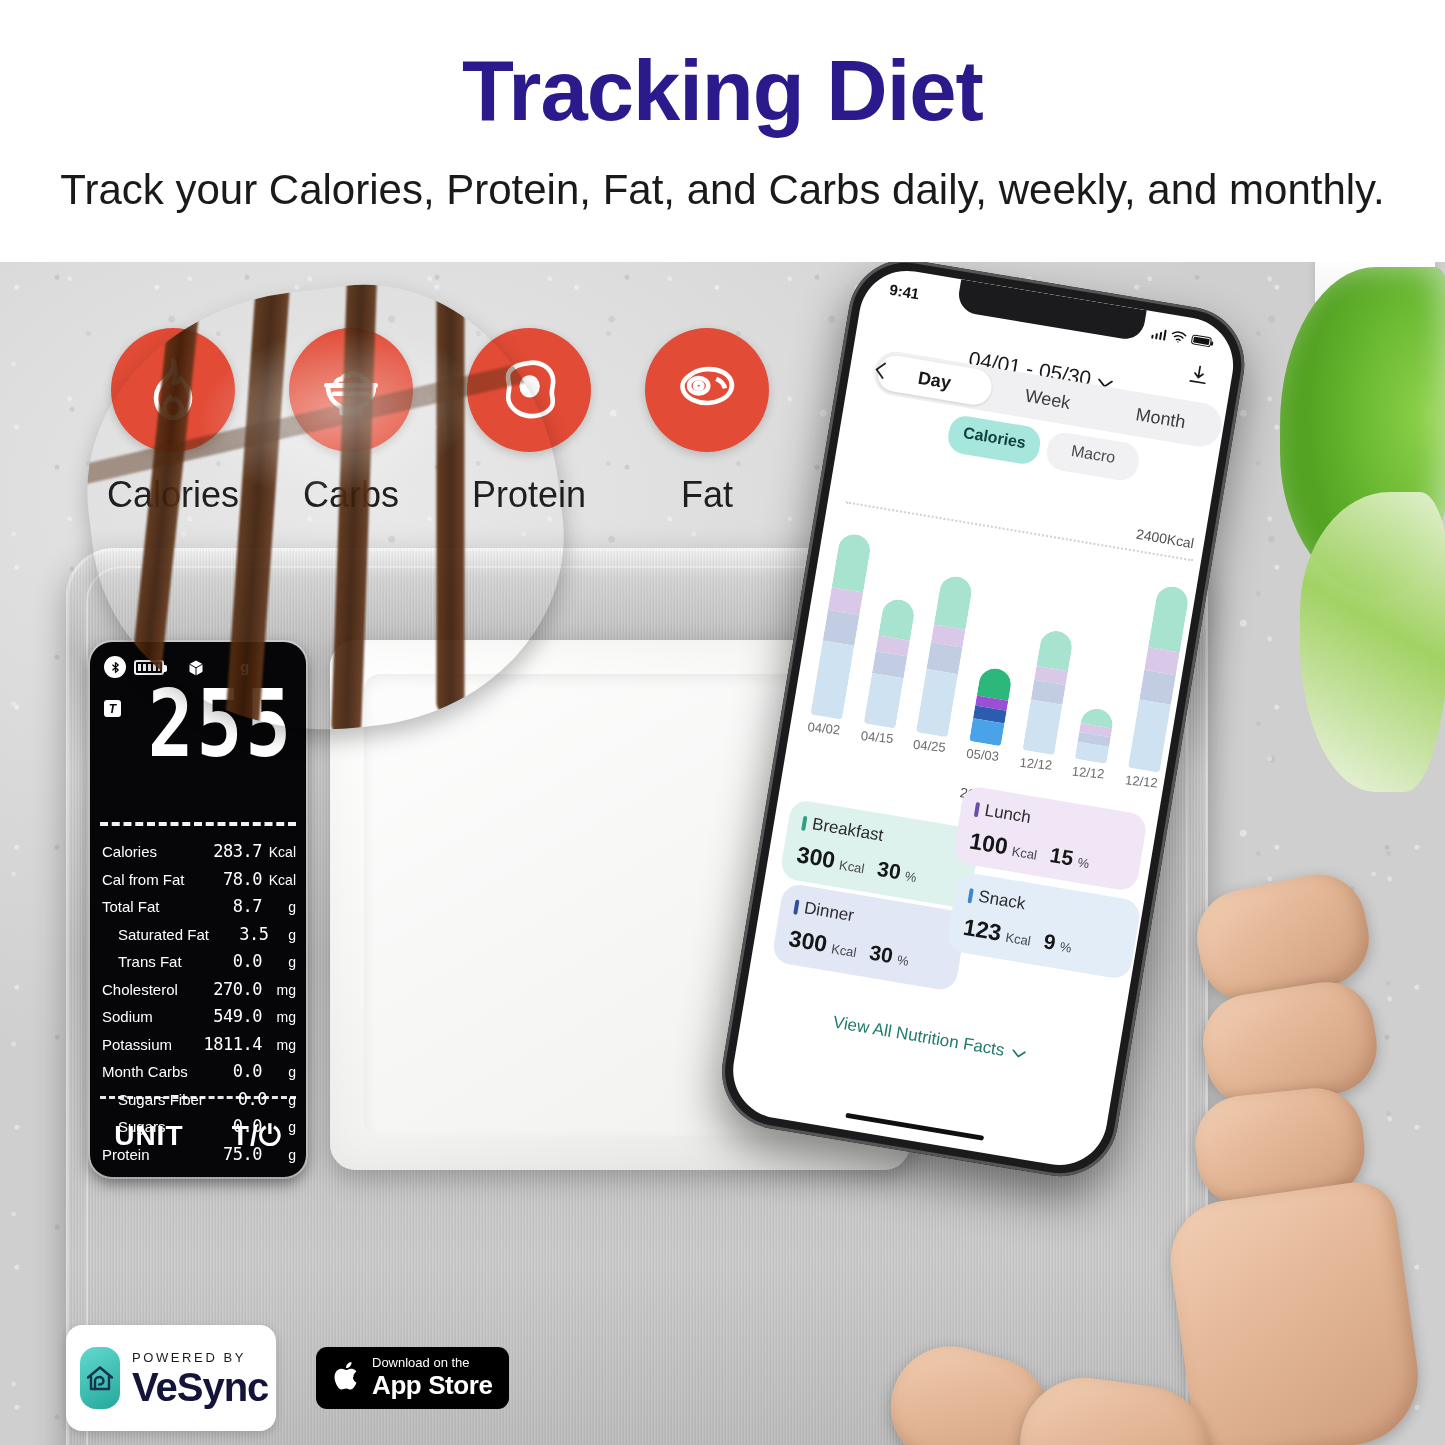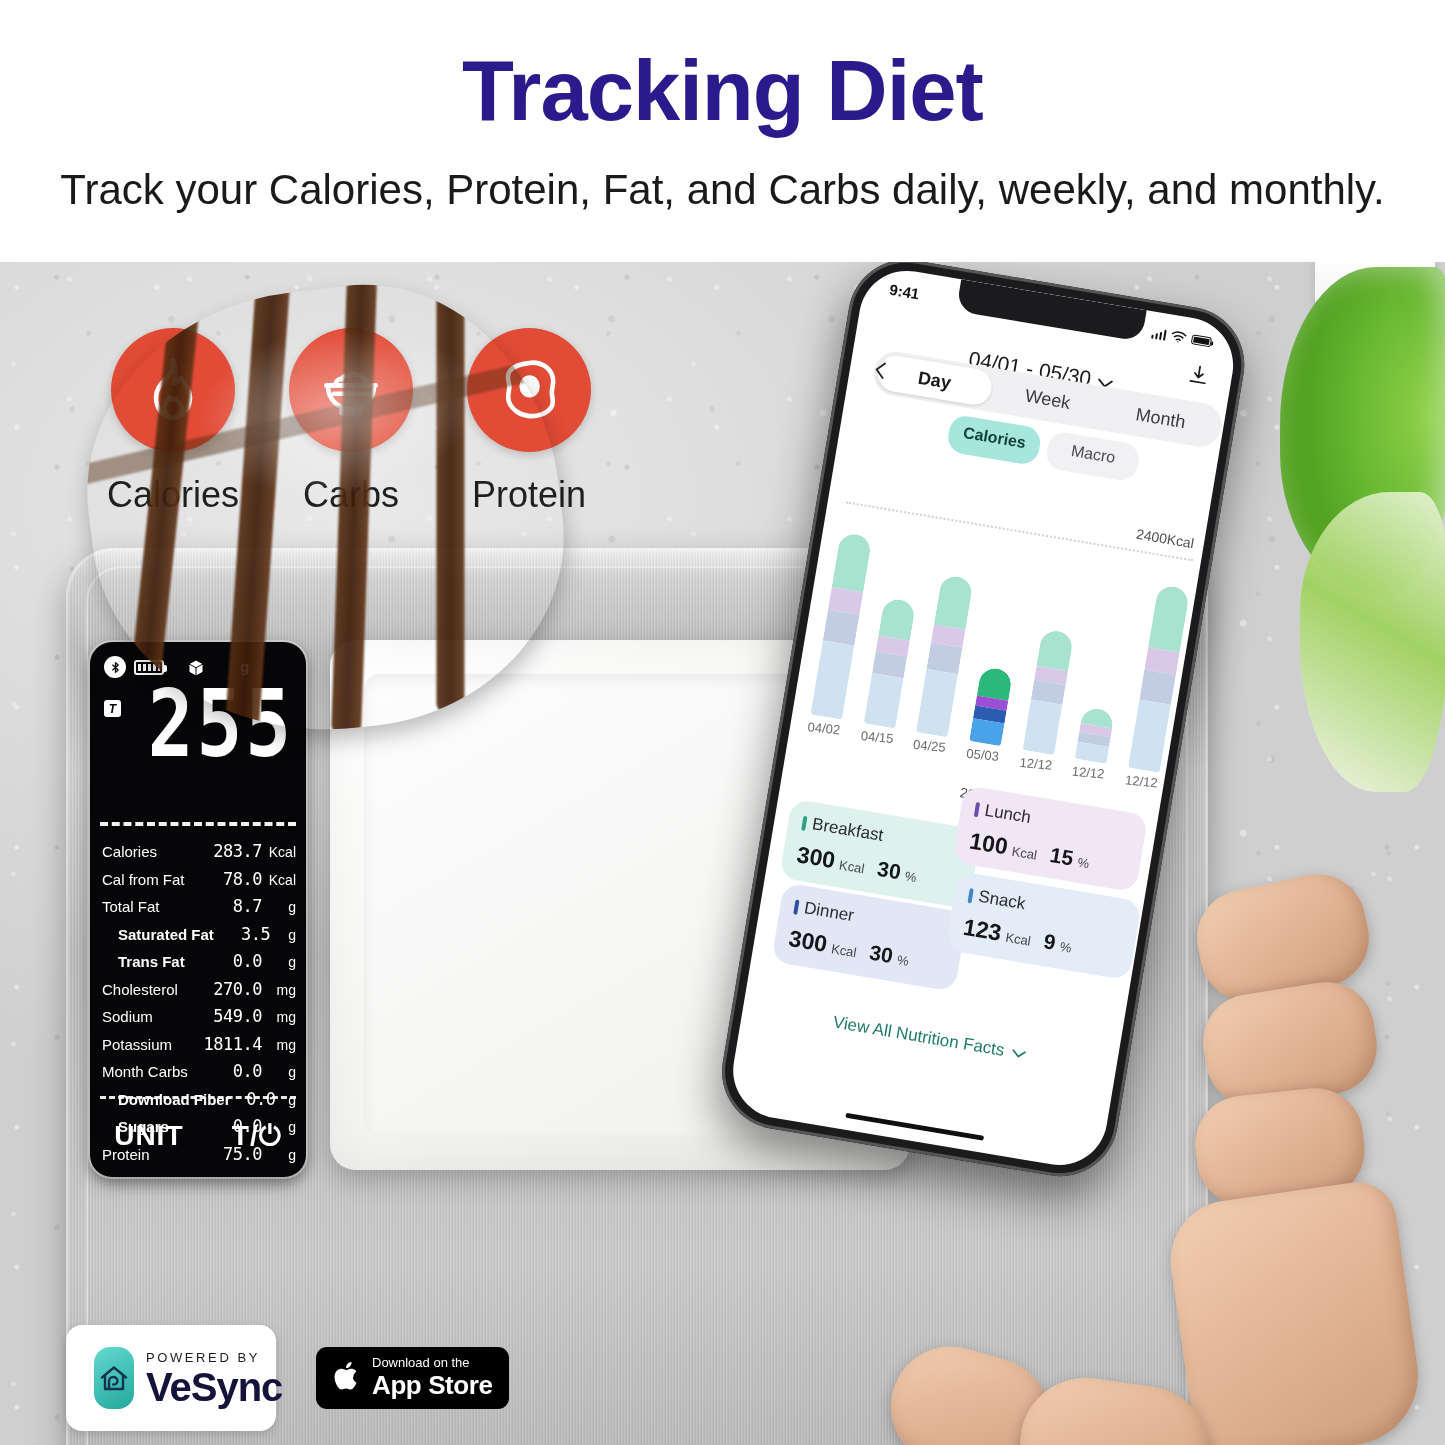--- a/index.html
+++ b/index.html
@@ -144,21 +144,21 @@
   #lcd-divider{
     position:absolute; left:10px; right:10px; top:180px; height:0;
     border-top:4px dashed #ffffff; opacity:.95;
   }
   #nutri-list{ position:absolute; left:12px; right:10px; top:196px; }
   .nrow{
     display:flex; align-items:baseline; height:27.5px;
     font-size:15px; line-height:27.5px;
   }
   .nrow .nm{ flex:1; white-space:nowrap; font-weight:500; }
-  .nrow .nm.ind{ padding-left:16px;font-weight:bold; }
+  .nrow .nm.ind{ padding-left:16px; }
   .nrow .nv{
     width:74px; text-align:right; font-family:"DejaVu Sans Mono", monospace;
     font-size:17px; letter-spacing:-.5px;
   }
   .nrow .nu{ width:34px; text-align:right; font-size:14px; }
   #lcd-footdiv{
     position:absolute; left:10px; right:10px; bottom:78px; height:0;
     border-top:3px dashed #ffffff; opacity:.9;
   }
   #lcd-buttons{
@@ -350,21 +350,21 @@
   #f2{ left:1204px; top:726px; width:172px; height:112px; border-radius:48px; transform:rotate(-9deg); z-index:9; }
   #f3{ left:1196px; top:830px; width:168px; height:110px; border-radius:48px; transform:rotate(-6deg); z-index:9; }
   #palm{ left:1180px; top:930px; width:230px; height:260px; border-radius:60px 40px 70px 50px; transform:rotate(-8deg); z-index:9; }
   #f-bot1{ left:890px; top:1090px; width:160px; height:120px; border-radius:60px; transform:rotate(16deg); z-index:9; }
   #f-bot2{ left:1020px; top:1120px; width:190px; height:130px; border-radius:66px; transform:rotate(8deg); z-index:9; }
 
   
   #footer{ position:absolute; left:66px; bottom:14px; display:flex; align-items:center; gap:40px; z-index:12; }
   #vesync-badge{
     width:210px; height:106px; background:#fff; border-radius:16px;
-    display:flex; align-items:center; gap:12px; padding:0 28px;
+    display:flex; align-items:center; gap:12px; padding:0 14px;
     box-shadow:0 3px 10px rgba(0,0,0,.16);
   }
   #vesync-app-ico{
     width:62px; height:62px; border-radius:16px;
     background:linear-gradient(150deg,#63d9cf,#23a89b);
     display:flex; align-items:center; justify-content:center;
   }
   #vesync-text{ display:flex; flex-direction:column; }
   #powered-by{ font-size:13px; letter-spacing:2.6px; color:#1c1c1c; font-weight:500; }
   #vesync-word{ font-size:40px; font-weight:bold; color:#14133a; line-height:1; margin-top:2px; letter-spacing:-1px; }
@@ -418,20 +418,31 @@
     <div class="icon-cell">
       <div class="icon-circle" style="background: rgb(226, 75, 54);">
         <svg viewBox="0 0 24 24" fill="none" stroke="#ffffff" stroke-width="1.5" stroke-linejoin="round">
           <path d="M12.4 3.2c3.2-.5 6.3 1.4 7.2 4.3.7 2.2-.2 3.6-.2 5.3 0 1.9 1 3.3-.3 5-1.5 2-4.7 3-7.4 2.6-2.9-.4-5.4-2.2-6.2-4.6-.7-2 .2-3.3.1-5-.1-1.9-1.1-3.4.2-5 1.2-1.5 3.9-2.3 6.6-2.6z"></path>
           <ellipse cx="12.2" cy="10.8" rx="3.3" ry="3.6" fill="#ffffff" stroke="none"></ellipse>
         </svg>
       </div>
       <div class="icon-label">Protein</div>
     </div>
 
+    <div class="icon-cell">
+      <div class="icon-circle" style="background: rgb(226, 75, 54);">
+        <svg viewBox="0 0 24 24" fill="none" stroke="#ffffff" stroke-width="1.5" stroke-linejoin="round">
+          <path d="M6.5 7.2c2.6-2.2 7.3-2.6 10.6-1 2.6 1.3 3.6 3.8 2.6 6-1 2.3-4 3.9-7.3 4-3.5.1-6.8-1.4-7.9-3.6-1-1.9-.3-4 2-5.4z"></path>
+          <ellipse cx="9.3" cy="10.6" rx="3.1" ry="2.5"></ellipse>
+          <ellipse cx="9.3" cy="10.6" rx="1.2" ry="1"></ellipse>
+          <path d="M15 8.4c1.6.7 2.6 1.9 2.8 3.1"></path>
+        </svg>
+      </div>
+      <div class="icon-label">Fat</div>
+    </div>
   </div>
 
   <div id="scale">
     <div id="scale-inner"></div>
   </div>
 
   <div id="lcd">
 
     <div id="lcd-status">
       <div id="bt-ico" class="st-ico">
@@ -495,21 +506,21 @@
           <span class="nm">Potassium</span>
           <span class="nv">1811.4</span>
           <span class="nu">mg</span>
         </div>
         <div class="nrow">
           <span class="nm">Month Carbs</span>
           <span class="nv">0.0</span>
           <span class="nu">g</span>
         </div>
         <div class="nrow">
-          <span class="nm ind">Download Fiber</span>
+          <span class="nm ind">Sugars Fiber</span>
           <span class="nv">0.0</span>
           <span class="nu">g</span>
         </div>
         <div class="nrow">
           <span class="nm ind">Sugars</span>
           <span class="nv">0.0</span>
           <span class="nu">g</span>
         </div>
         <div class="nrow">
           <span class="nm">Protein</span>

